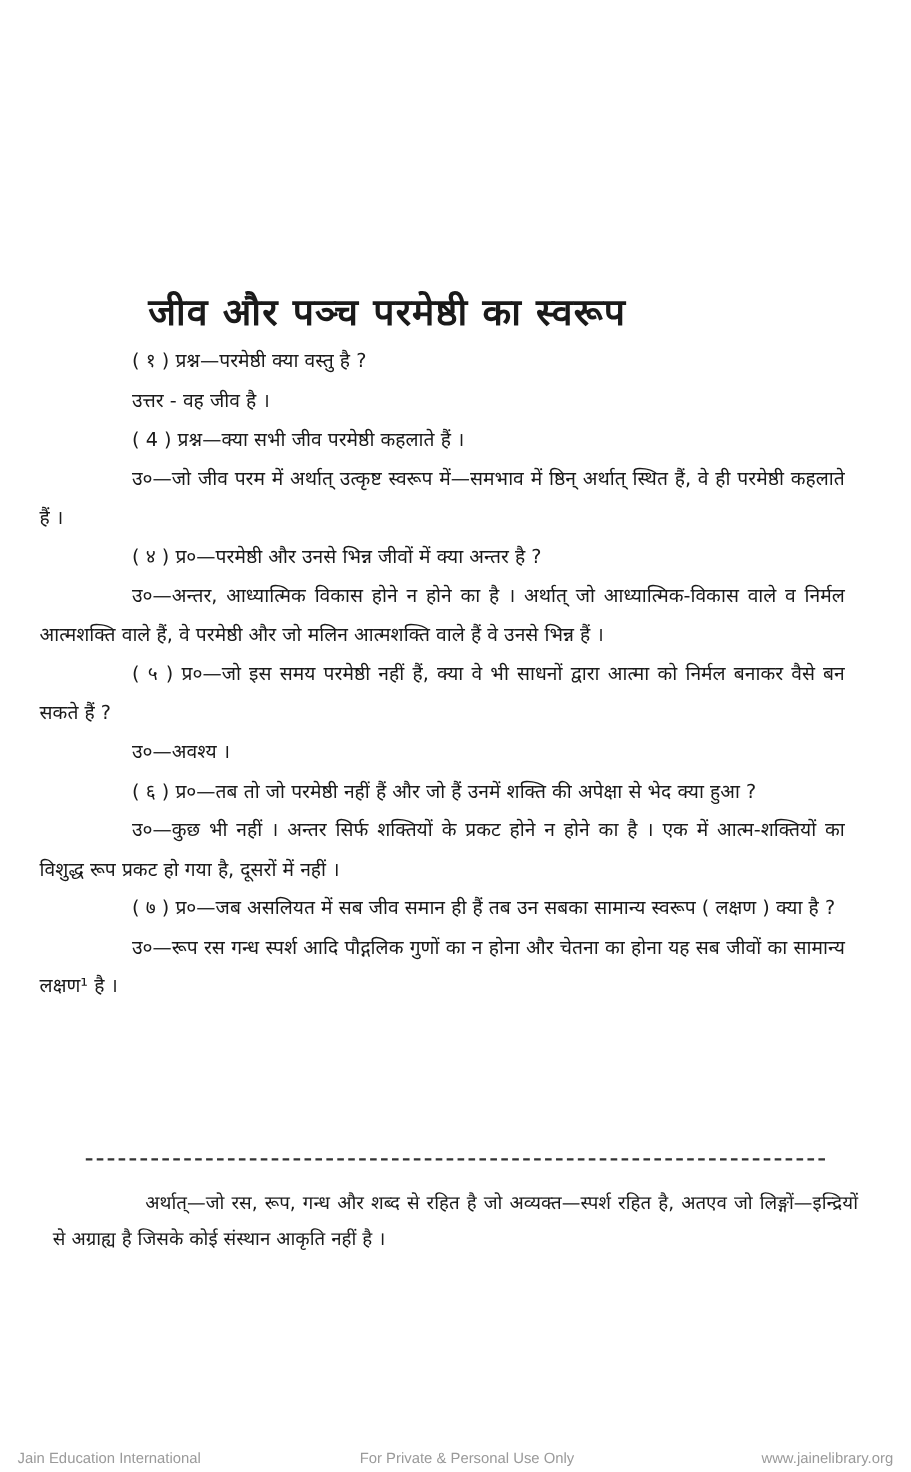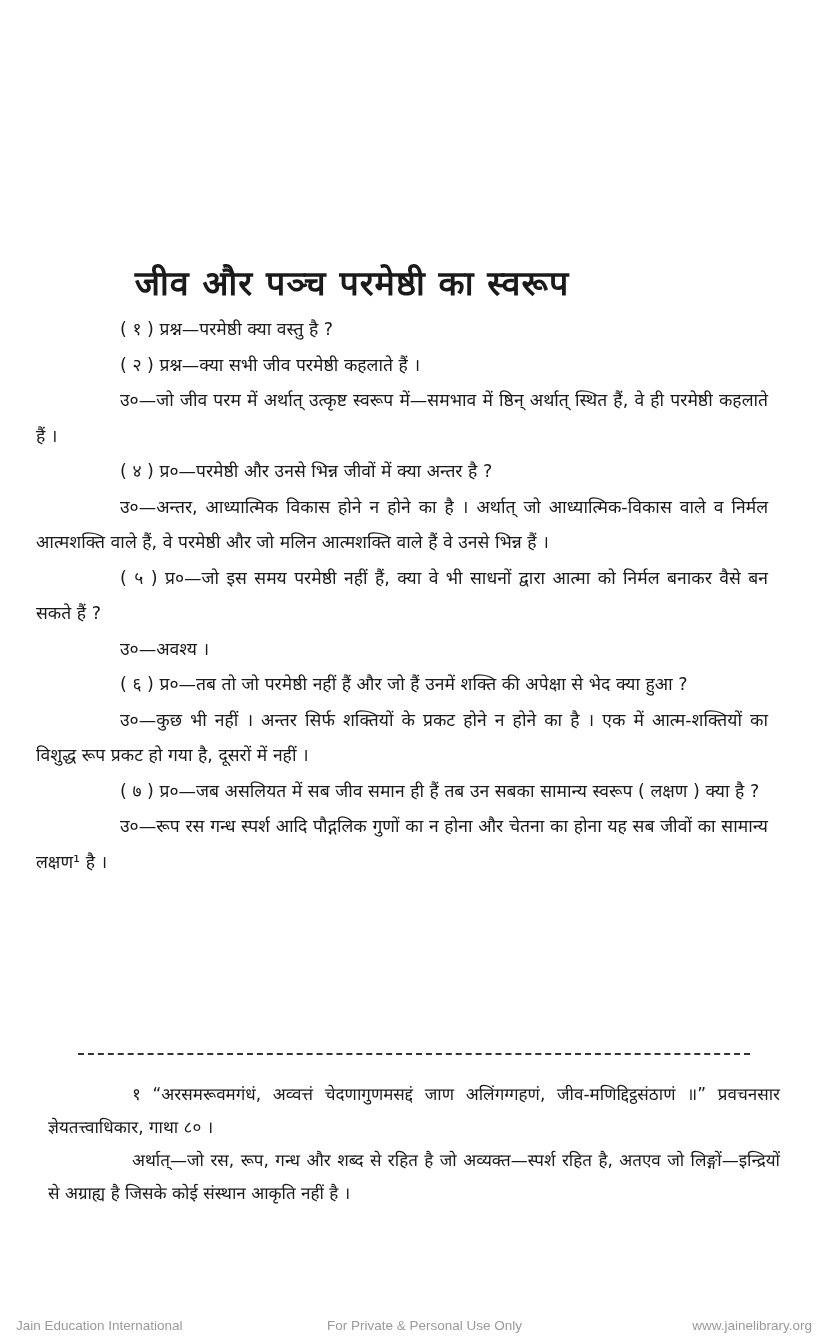--- a/index.html
+++ b/index.html
@@ -37,36 +37,36 @@
     .f-right { right: 16px; }
     .wide { margin-left: -42px; }
   </style>
 </head>
 <body>
 
 <h1 class="page-title">जीव और पञ्च परमेष्ठी का स्वरूप</h1>
 
 <div class="body-text">
   <p class="para indent-sm">( १ ) प्रश्न—परमेष्ठी क्या वस्तु है ?</p>
-  <p class="para indent-sm">( २ ) प्रश्न—क्या सभी जीव परमेष्ठी कहलाते हैं ।</p>
+  <p class="para indent-sm">उत्तर - वह जीव है ।</p>
+  <p class="para indent-sm">( 4 ) प्रश्न—क्या सभी जीव परमेष्ठी कहलाते हैं ।</p>
   <p class="para indent justify wide" style="text-indent:84px">उ०—जो जीव परम में अर्थात् उत्कृष्ट स्वरूप में—समभाव में ष्ठिन् अर्थात् स्थित हैं, वे ही परमेष्ठी कहलाते हैं ।</p>
   <p class="para indent-sm">( ४ ) प्र०—परमेष्ठी और उनसे भिन्न जीवों में क्या अन्तर है ?</p>
   <p class="para justify wide" style="text-indent:84px">उ०—अन्तर, आध्यात्मिक विकास होने न होने का है । अर्थात् जो आध्यात्मिक-विकास वाले व निर्मल आत्मशक्ति वाले हैं, वे परमेष्ठी और जो मलिन आत्मशक्ति वाले हैं वे उनसे भिन्न हैं ।</p>
   <p class="para justify wide" style="text-indent:84px">( ५ ) प्र०—जो इस समय परमेष्ठी नहीं हैं, क्या वे भी साधनों द्वारा आत्मा को निर्मल बनाकर वैसे बन सकते हैं ?</p>
   <p class="para indent-sm">उ०—अवश्य ।</p>
   <p class="para justify wide" style="text-indent:84px">( ६ ) प्र०—तब तो जो परमेष्ठी नहीं हैं और जो हैं उनमें शक्ति की अपेक्षा से भेद क्या हुआ ?</p>
   <p class="para justify wide" style="text-indent:84px">उ०—कुछ भी नहीं । अन्तर सिर्फ शक्तियों के प्रकट होने न होने का है । एक में आत्म-शक्तियों का विशुद्ध रूप प्रकट हो गया है, दूसरों में नहीं ।</p>
   <p class="para justify wide" style="text-indent:84px">( ७ ) प्र०—जब असलियत में सब जीव समान ही हैं तब उन सबका सामान्य स्वरूप ( लक्षण ) क्या है ?</p>
   <p class="para justify wide" style="text-indent:84px">उ०—रूप रस गन्ध स्पर्श आदि पौद्गलिक गुणों का न होना और चेतना का होना यह सब जीवों का सामान्य लक्षण¹ है ।</p>
 </div>
 
 <div class="divider"></div>
 
 <div class="footnote">
-  <p class="para justify wide" style="text-indent:84px">१ “अरसमरूवमगंधं, अव्वत्तं चेदणागुणमसद्दं जाण अलिंगग्गहणं, जीव-मणिद्दिट्ठसंठाणं ॥” प्रवचनसार ज्ञेयतत्त्वाधिकार, गाथा ८० ।</p>
   <p class="para justify wide" style="text-indent:84px">अर्थात्—जो रस, रूप, गन्ध और शब्द से रहित है जो अव्यक्त—स्पर्श रहित है, अतएव जो लिङ्गों—इन्द्रियों से अग्राह्य है जिसके कोई संस्थान आकृति नहीं है ।</p>
 </div>
 
 <div class="footer">
   <span class="f-left">Jain Education International</span>
   <span class="f-center">For Private &amp; Personal Use Only</span>
   <span class="f-right">www.jainelibrary.org</span>
 </div>
 
 </body></html>

